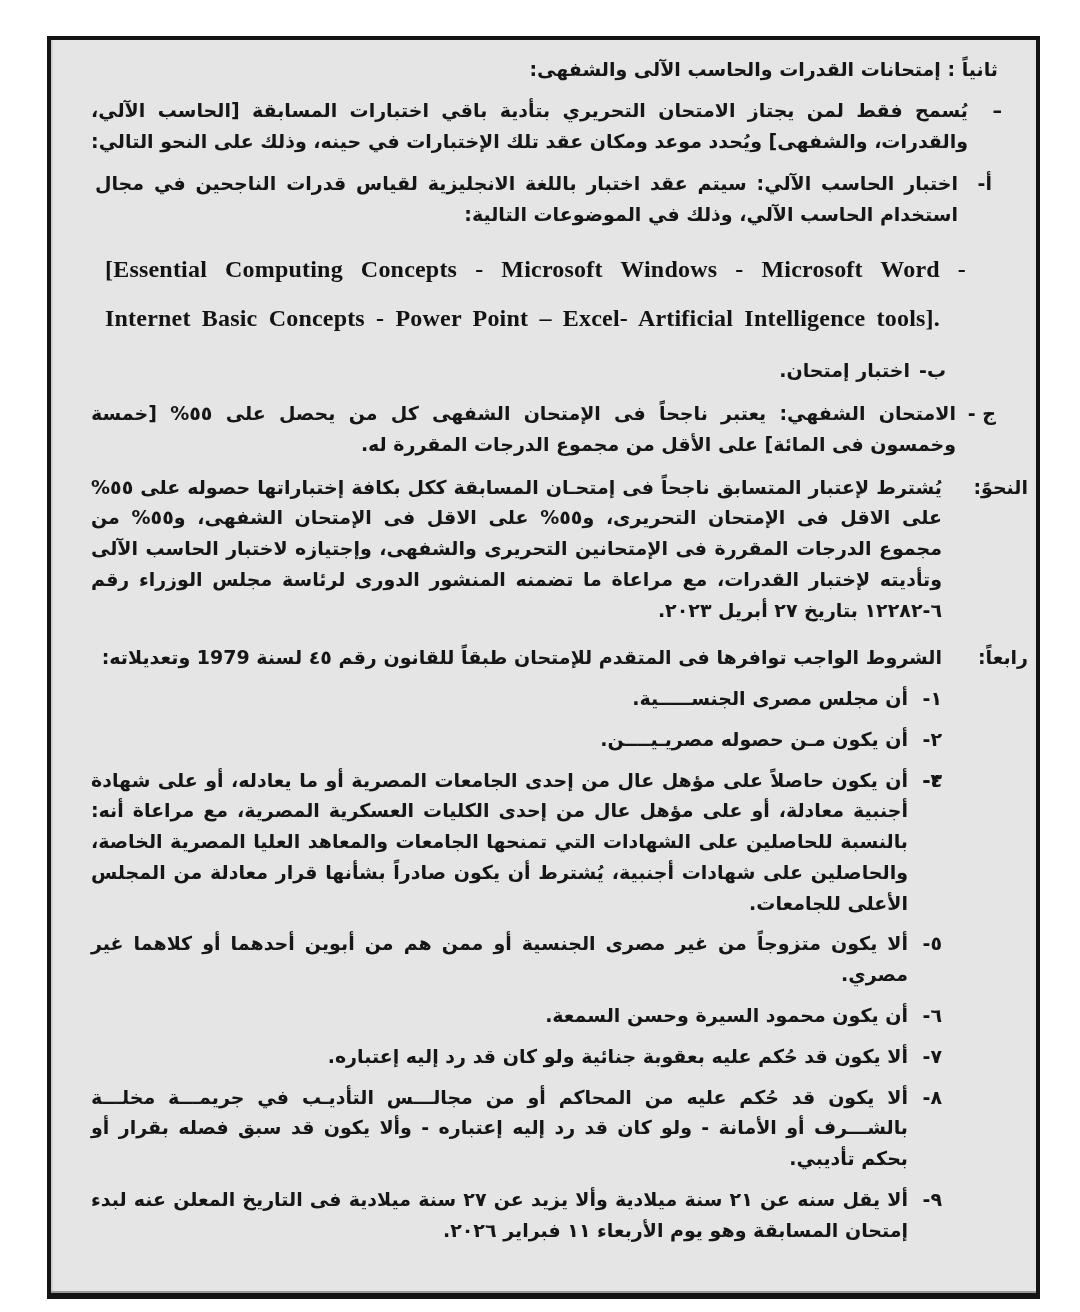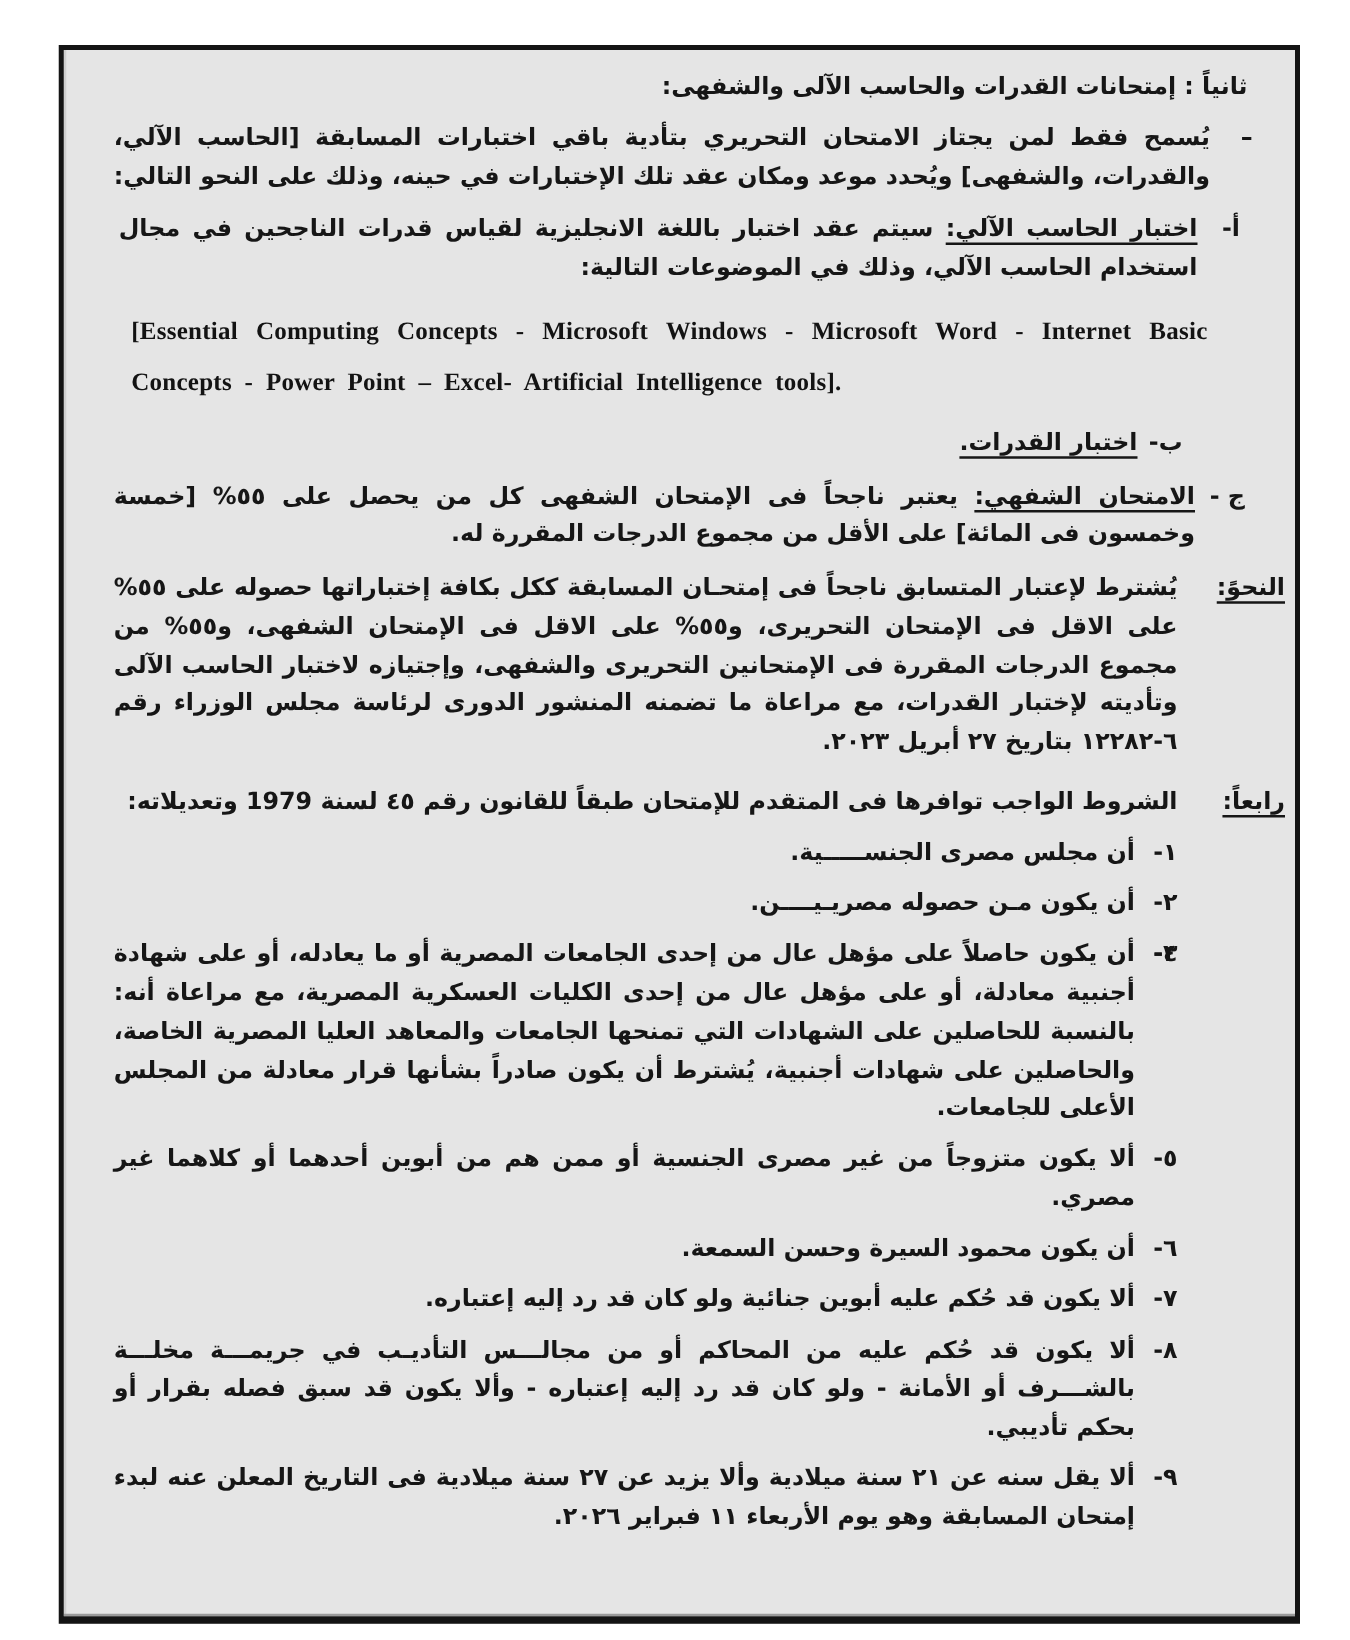--- a/index.html
+++ b/index.html
@@ -16,33 +16,33 @@
     direction:rtl;overflow:hidden;background:#e5e5e5;
   }
   .p{
     font-size:19px;font-weight:700;line-height:1.62;
     text-align:justify;text-align-last:auto;color:#161616;
     margin:0 0 11px 0;
   }
   .heading{margin-bottom:10px;}
   .hang{position:relative;}
   .hang .marker{position:absolute;right:0;top:0;white-space:nowrap;}
-  .u{text-decoration:underline;text-decoration-thickness:2px;text-underline-offset:5px;}
+  .u{text-decoration-thickness:2px;text-underline-offset:5px;}
   .bullet{padding-right:30px;margin-bottom:12px;}
   .bullet .marker{right:-4px;}
   .item-a{padding-right:34px;margin-right:6px;margin-left:4px;margin-bottom:13px;}
   .item-b{padding-right:36px;margin-right:52px;margin-bottom:12px;}
   .item-c{padding-right:40px;margin-right:2px;margin-bottom:12px;}
   .sec-third{padding-right:56px;margin-bottom:13px;}
   .sec-third .marker,.sec-fourth .marker{right:-30px;}
   .sec-fourth{padding-right:56px;margin-bottom:10px;margin-top:4px;}
   .english{
     direction:ltr;text-align:justify;
     font-family:"Liberation Serif",serif;font-weight:700;
-    font-size:20px;line-height:2.05;letter-spacing:.2px;word-spacing:5px;
+    font-size:24px;line-height:2.05;letter-spacing:.2px;word-spacing:5px;
     color:#131313;margin:2px 32px 12px 14px;
   }
   .conds{margin-right:56px;}
   .cond{padding-right:34px;margin-bottom:10px;}
 </style>
 </head>
 <body>
 
 <div class="frame">
 
@@ -56,21 +56,21 @@
   <div class="p hang item-a">
     <span class="marker">أ-</span>
     <span class="u">اختبار الحاسب الآلي:</span>
     <span>سيتم عقد اختبار باللغة الانجليزية لقياس قدرات الناجحين في مجال استخدام الحاسب الآلي، وذلك في الموضوعات التالية:</span>
   </div>
 
   <div class="english">[Essential Computing Concepts - Microsoft Windows - Microsoft Word - Internet Basic Concepts - Power Point – Excel- Artificial Intelligence tools].</div>
 
   <div class="p hang item-b">
     <span class="marker">ب-</span>
-    <span class="u">اختبار القدرات.</span>
+    <span class="u">اختبار إمتحان.</span>
   </div>
 
   <div class="p hang item-c">
     <span class="marker">ج -</span>
     <span class="u">الامتحان الشفهي:</span>
     <span>يعتبر ناجحاً فى الإمتحان الشفهى كل من يحصل على ٥٥% [خمسة وخمسون فى المائة] على الأقل من مجموع الدرجات المقررة له.</span>
   </div>
 
   <div class="p hang sec-third">
     <span class="marker u">النحوً:</span>
@@ -101,21 +101,21 @@
     <div class="p hang cond">
       <span class="marker">٥-</span>
       <span>ألا يكون متزوجاً من غير مصرى الجنسية أو ممن هم من أبوين أحدهما أو كلاهما غير مصري.</span>
     </div>
     <div class="p hang cond">
       <span class="marker">٦-</span>
       <span>أن يكون محمود السيرة وحسن السمعة.</span>
     </div>
     <div class="p hang cond">
       <span class="marker">٧-</span>
-      <span>ألا يكون قد حُكم عليه أبوين جنائية ولو كان قد رد إليه إعتباره.</span>
+      <span>ألا يكون قد حُكم عليه بعقوبة جنائية ولو كان قد رد إليه إعتباره.</span>
     </div>
     <div class="p hang cond">
       <span class="marker">٨-</span>
       <span>ألا يكون قد حُكم عليه من المحاكم أو من مجالـــس التأديـب في جريمـــة مخلـــة بالشـــرف أو الأمانة - ولو كان قد رد إليه إعتباره - وألا يكون قد سبق فصله بقرار أو بحكم تأديبي.</span>
     </div>
     <div class="p hang cond">
       <span class="marker">٩-</span>
       <span>ألا يقل سنه عن ٢١ سنة ميلادية وألا يزيد عن ٢٧ سنة ميلادية فى التاريخ المعلن عنه لبدء إمتحان المسابقة وهو يوم الأربعاء ١١ فبراير ٢٠٢٦.</span>
     </div>
   </div>

